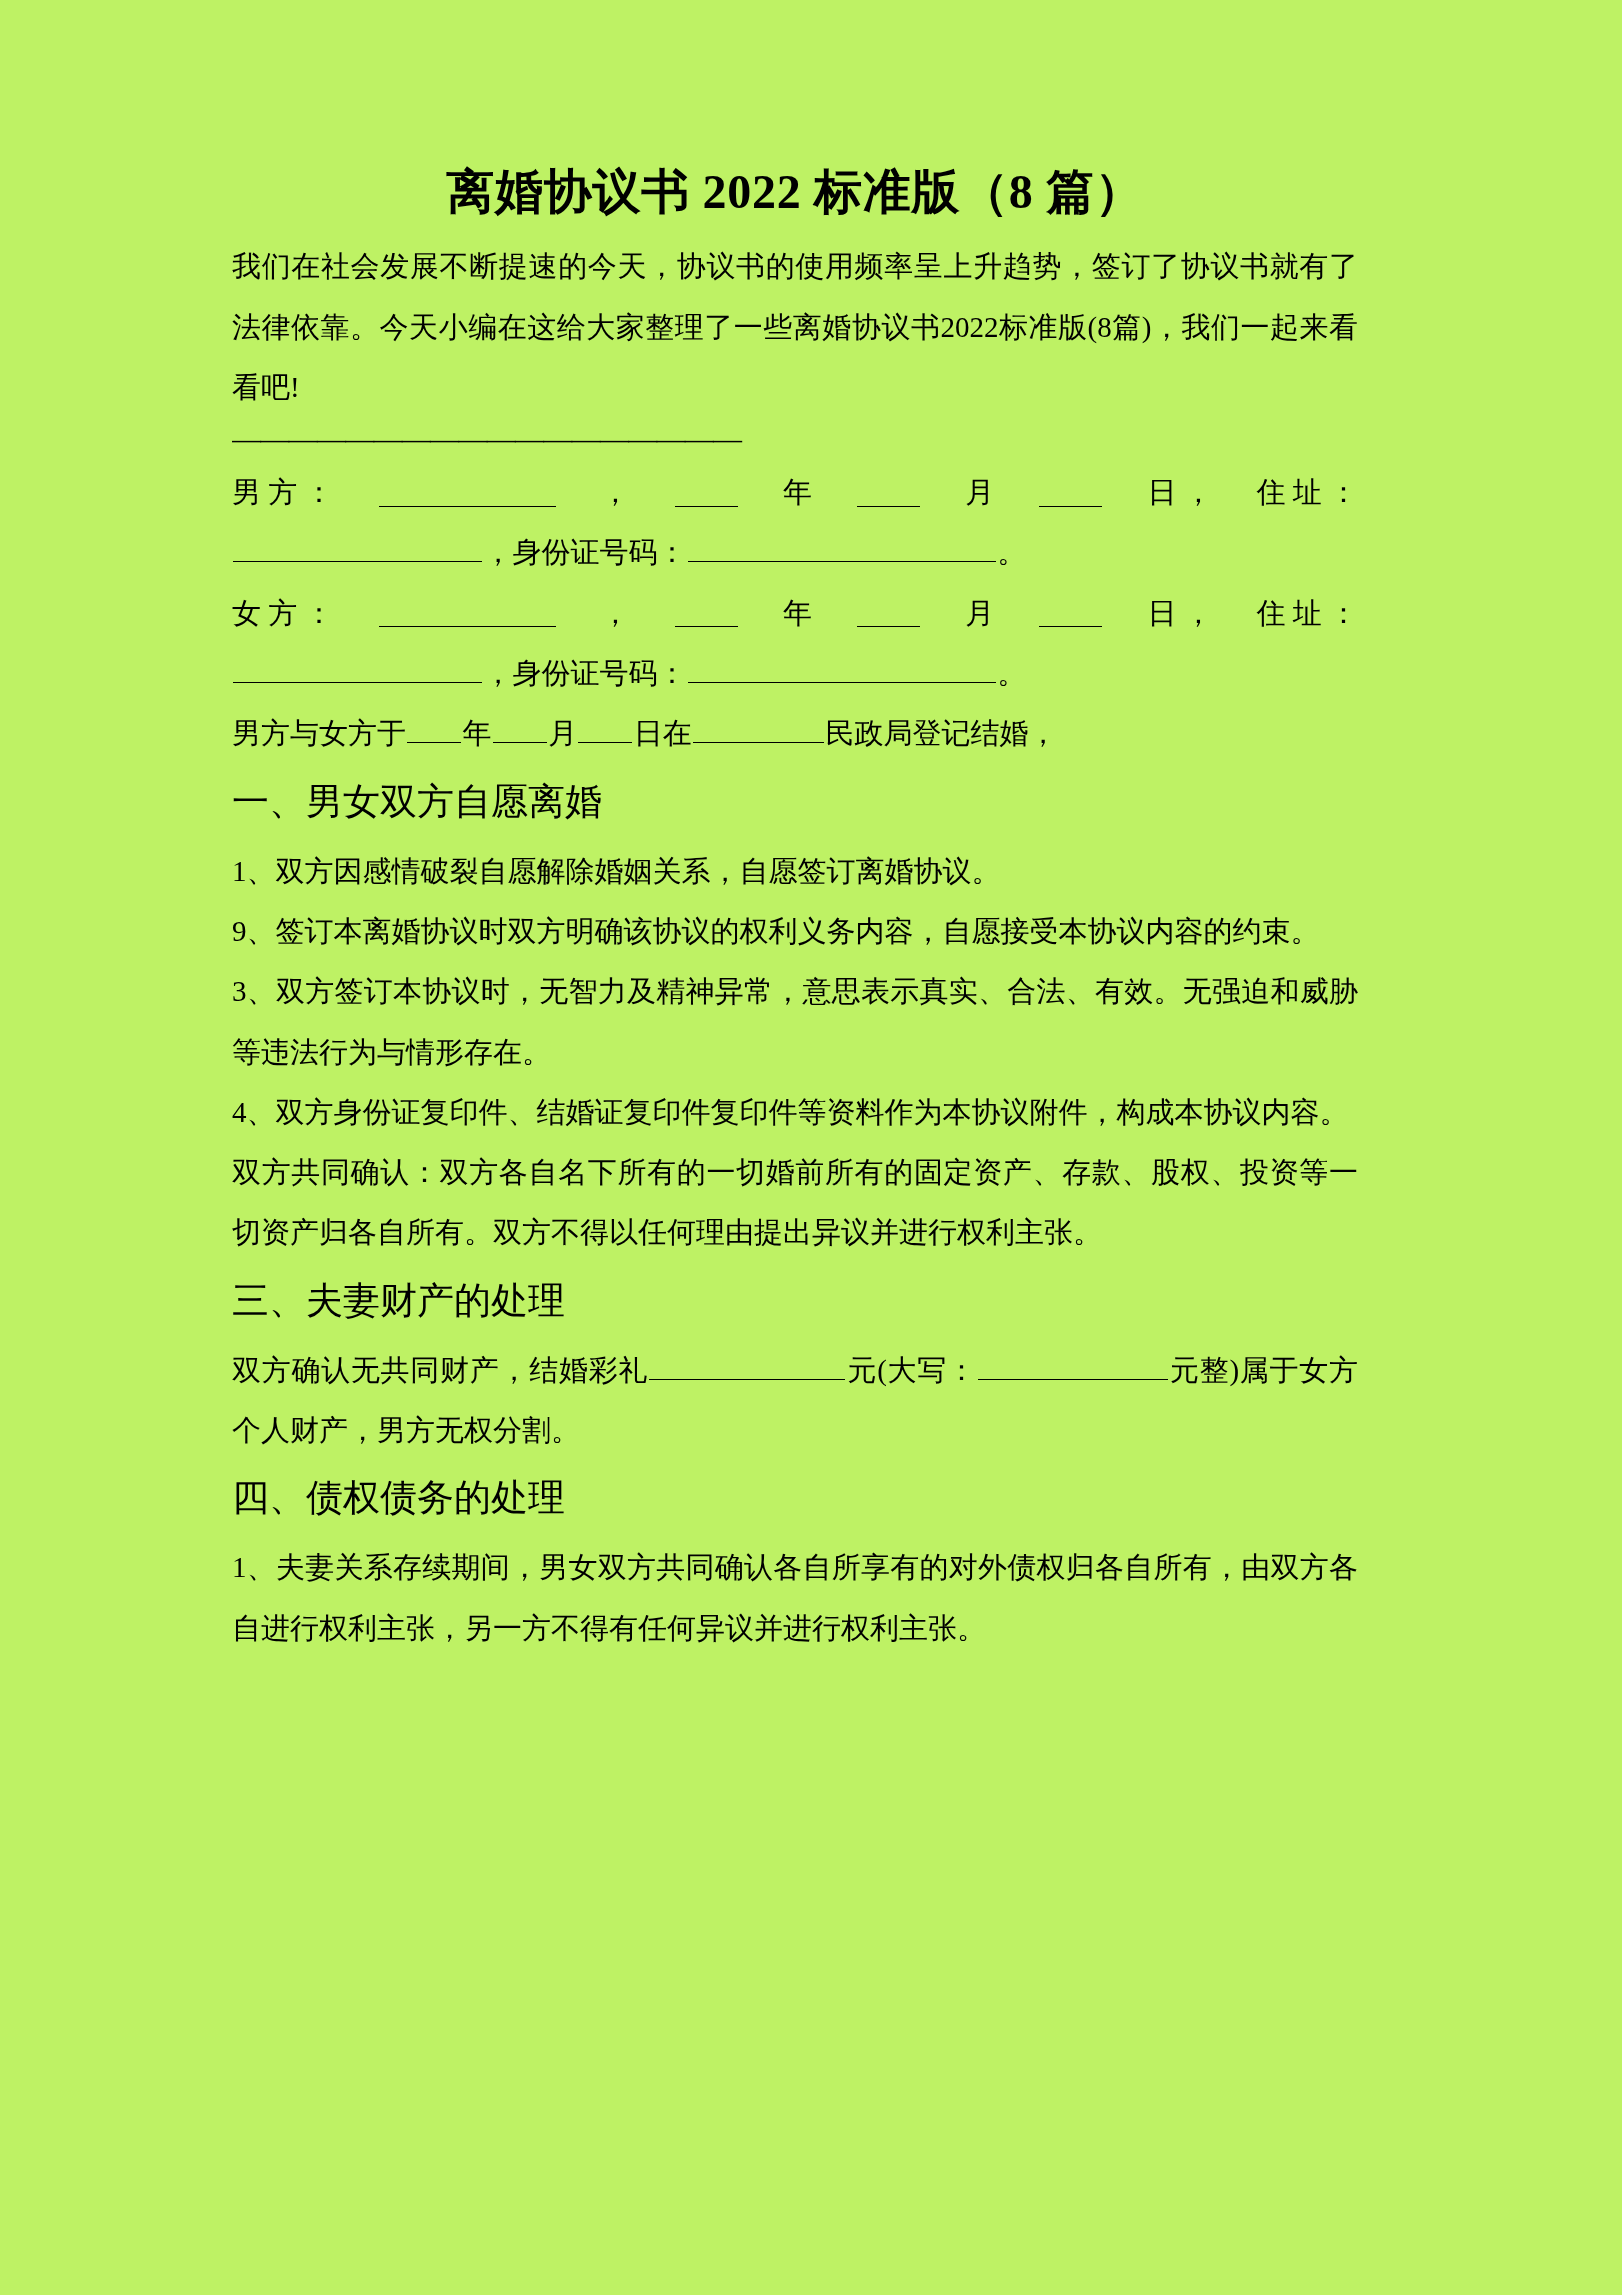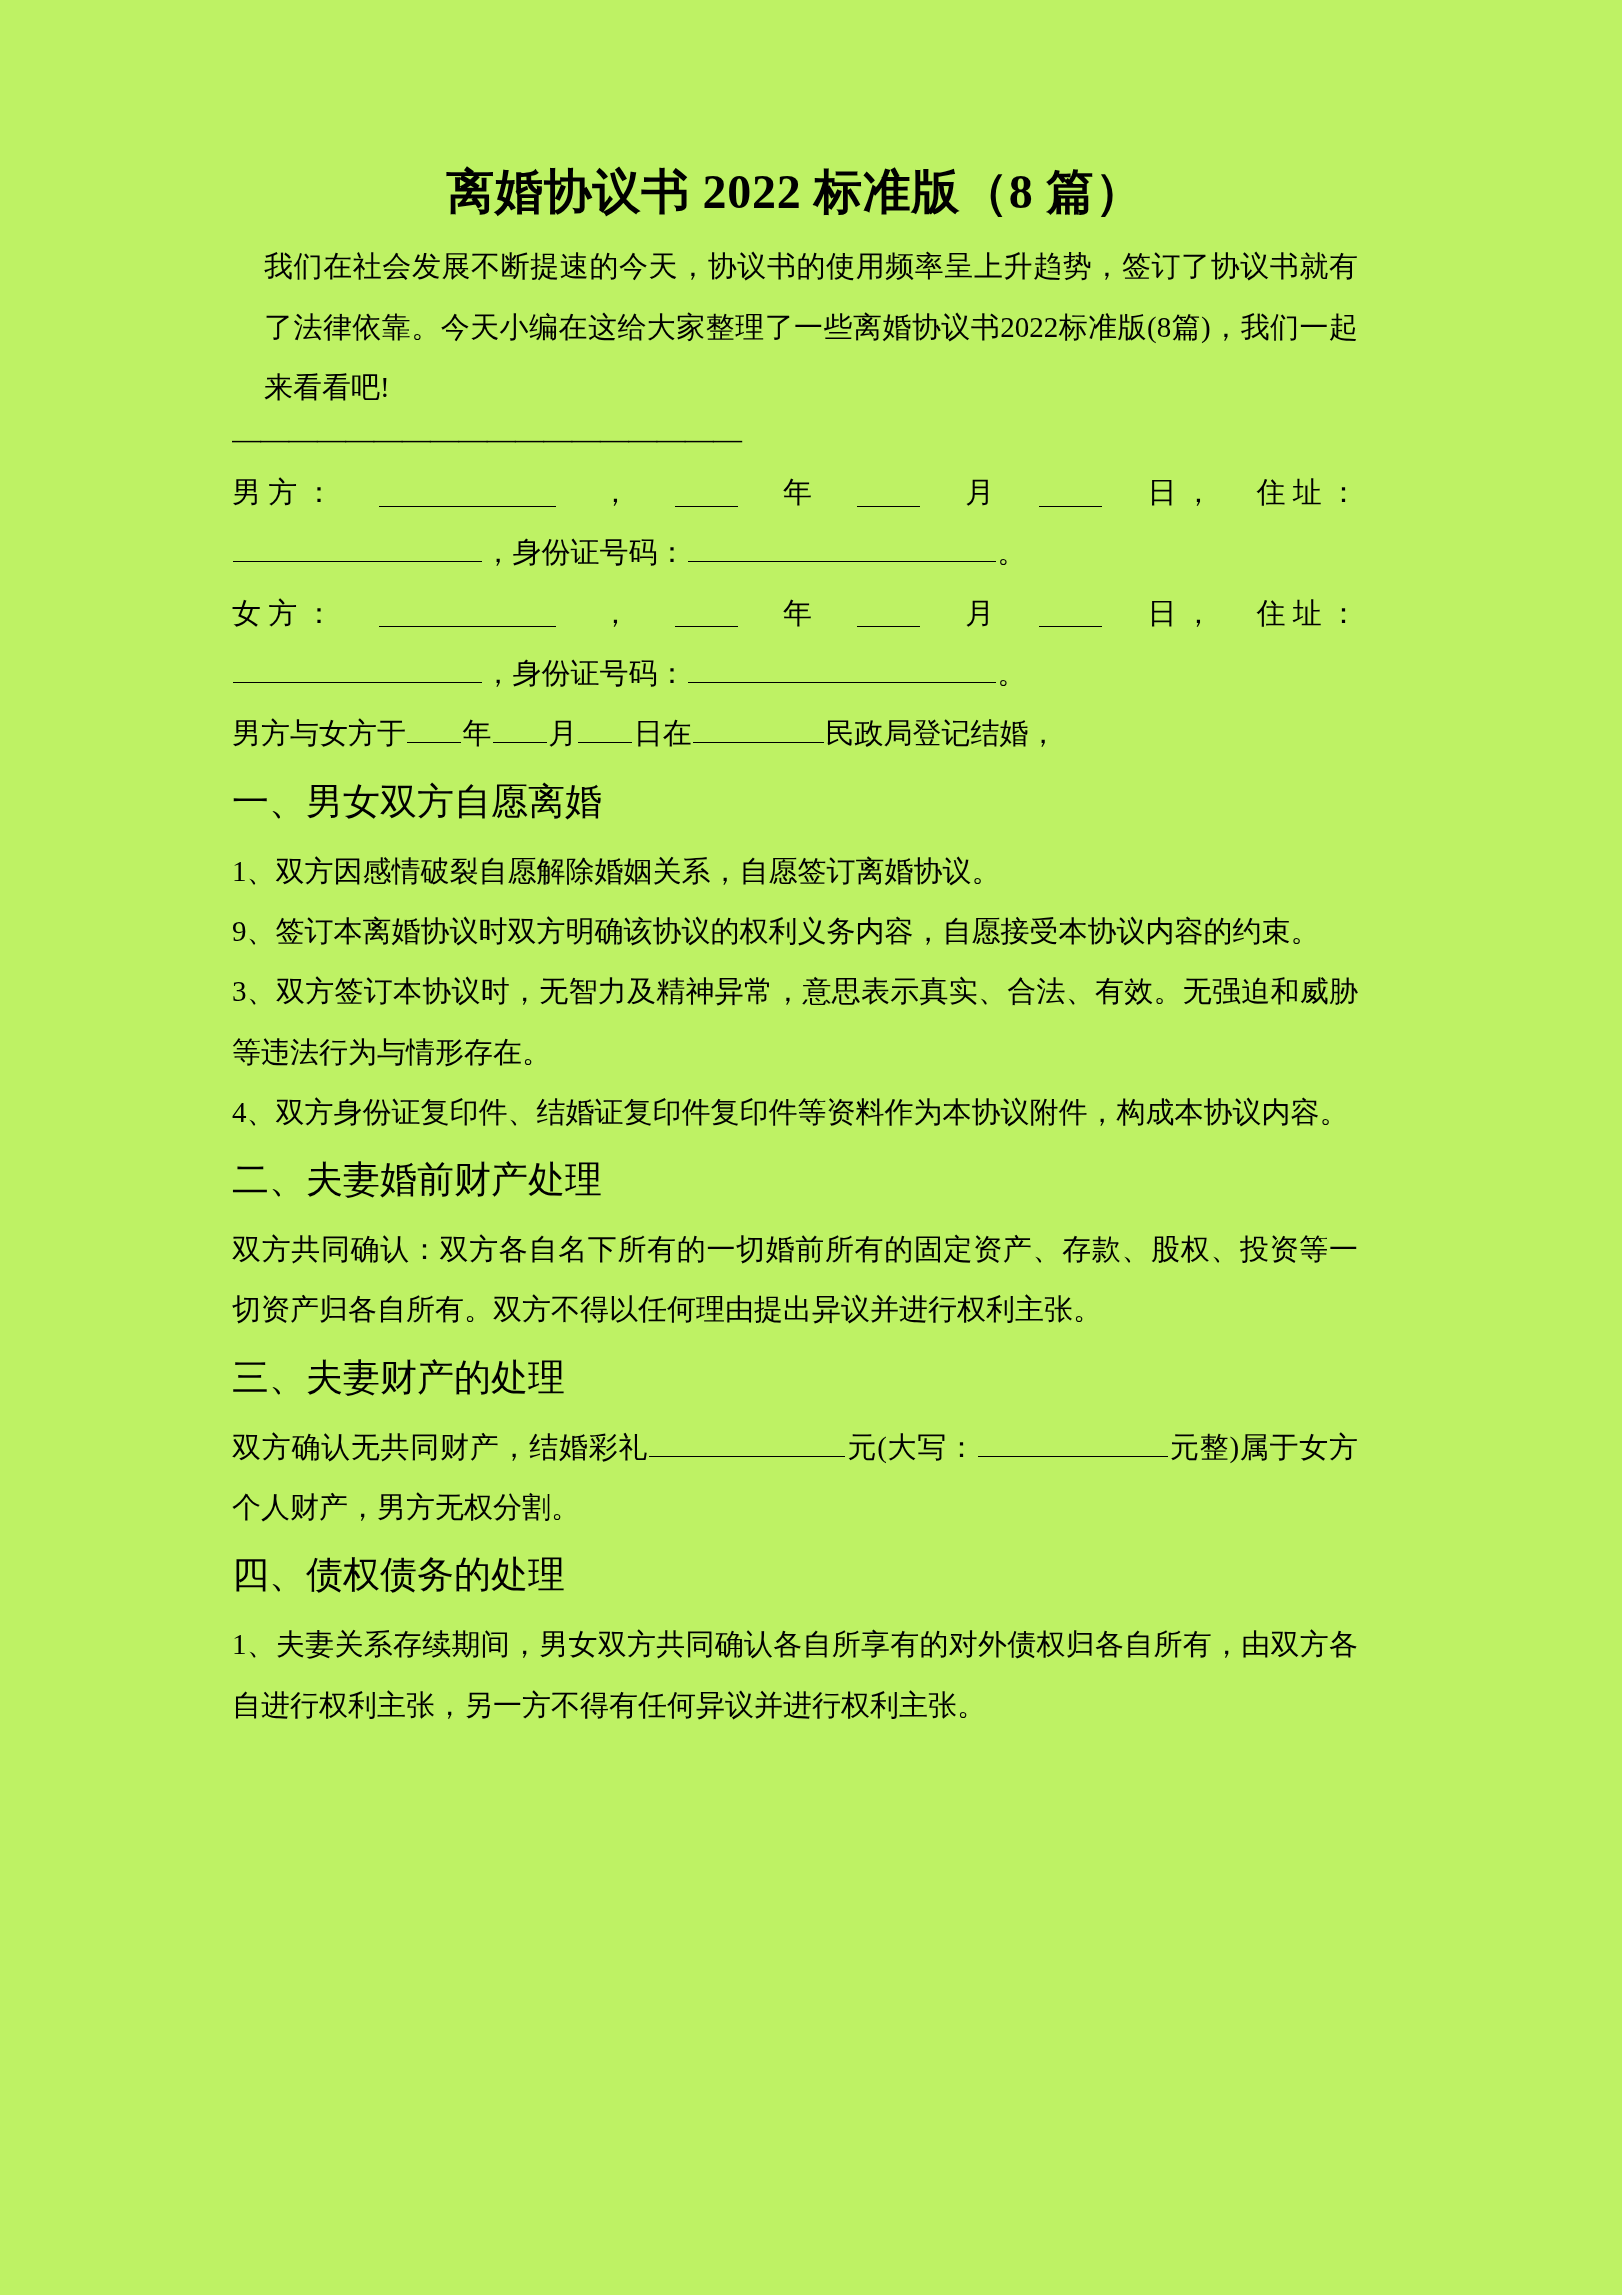--- a/index.html
+++ b/index.html
@@ -36,21 +36,20 @@
     font-size: 29px;
     line-height: 2.08;
     margin: 0;
     text-align: justify;
     text-justify: inter-ideograph;
     word-break: break-all;
   }
 
   .para-intro {
     text-align: justify;
-    margin-left: 32px;
   }
 
   .divider-line {
     font-size: 29px;
     line-height: 1.55;
     letter-spacing: -0.7px;
     margin: 0;
     white-space: nowrap;
     overflow: hidden;
   }
@@ -136,21 +135,20 @@
   <div class="para" style="white-space:nowrap;">
     <span>男方与女方于</span><span class="blank b-ymd2"></span><span>年</span><span class="blank b-ymd2"></span><span>月</span><span class="blank b-ymd2"></span><span>日在</span><span class="blank b-org"></span><span>民政局登记结婚，</span>
   </div>
 
   <p class="heading">一、男女双方自愿离婚</p>
   <p class="para">1、双方因感情破裂自愿解除婚姻关系，自愿签订离婚协议。</p>
   <p class="para">9、签订本离婚协议时双方明确该协议的权利义务内容，自愿接受本协议内容的约束。</p>
   <p class="para">3、双方签订本协议时，无智力及精神异常，意思表示真实、合法、有效。无强迫和威胁等违法行为与情形存在。</p>
   <p class="para">4、双方身份证复印件、结婚证复印件复印件等资料作为本协议附件，构成本协议内容。</p>
 
-  <p class="heading">二、夫妻婚前财产处理</p>
   <p class="para">双方共同确认：双方各自名下所有的一切婚前所有的固定资产、存款、股权、投资等一切资产归各自所有。双方不得以任何理由提出异议并进行权利主张。</p>
 
   <p class="heading">三、夫妻财产的处理</p>
   <div class="para">
     <span>双方确认无共同财产，结婚彩礼</span><span class="blank b-money"></span><span>元(大写：</span><span class="blank b-money2"></span><span>元</span><span>整)属于女方个人财产，男方无权分割。</span>
   </div>
 
   <p class="heading">四、债权债务的处理</p>
   <p class="para">1、夫妻关系存续期间，男女双方共同确认各自所享有的对外债权归各自所有，由双方各自进行权利主张，另一方不得有任何异议并进行权利主张。</p>
 

